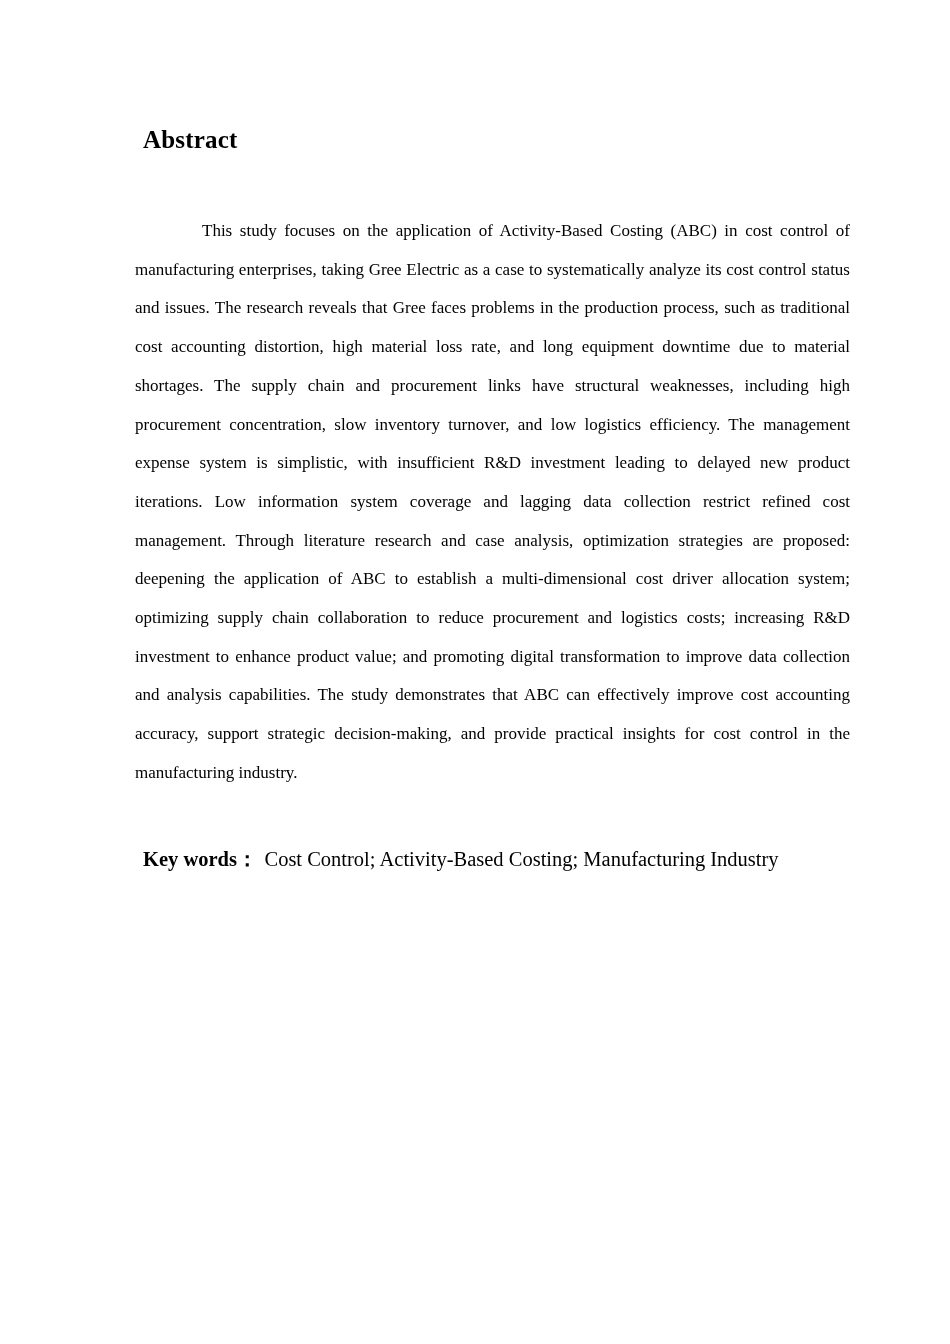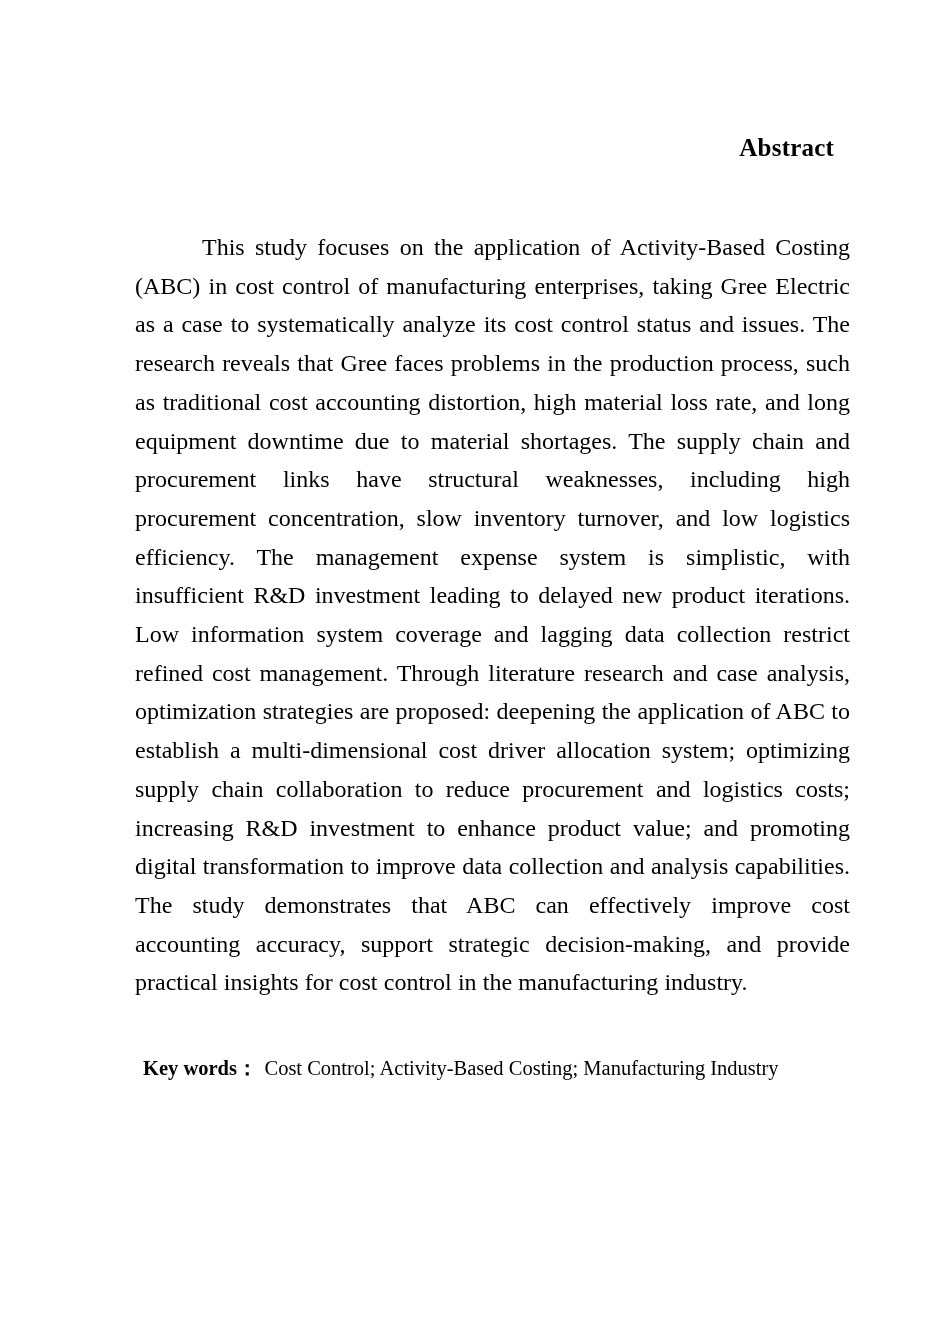--- a/index.html
+++ b/index.html
@@ -25,35 +25,35 @@
   }
 
   .content {
     position: absolute;
     left: 135px;
     top: 0;
     width: 715px;
   }
 
   .doc-title {
-    margin: 16px;
+    margin: 8px;
     padding: 0;
-    text-align: right;
+    text-align: left;
     font-size: 25px;
     font-weight: bold;
     line-height: 1;
     padding-top: 119px;
     letter-spacing: 0.2px;
   }
 
   .abstract-body {
     margin: 0;
     padding: 0;
     padding-top: 52px;
-    font-size: 24px;
+    font-size: 17px;
     line-height: 38.7px;
     text-align: justify;
     text-justify: inter-word;
     text-indent: 67px;
     word-spacing: 0.2px;
     hyphens: none;
   }
 
   .keywords-block {
     margin: 8px;

